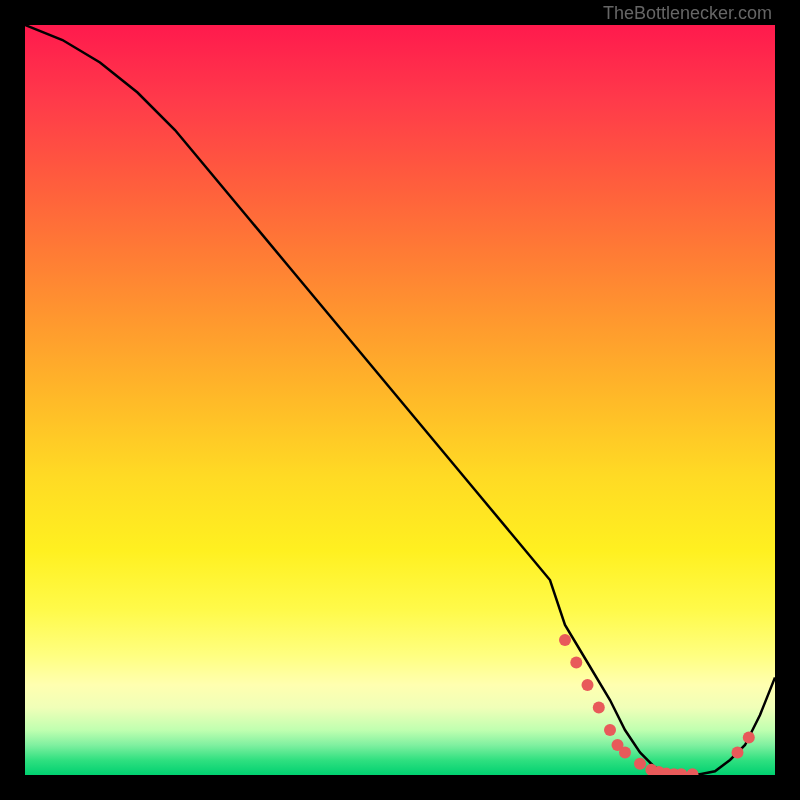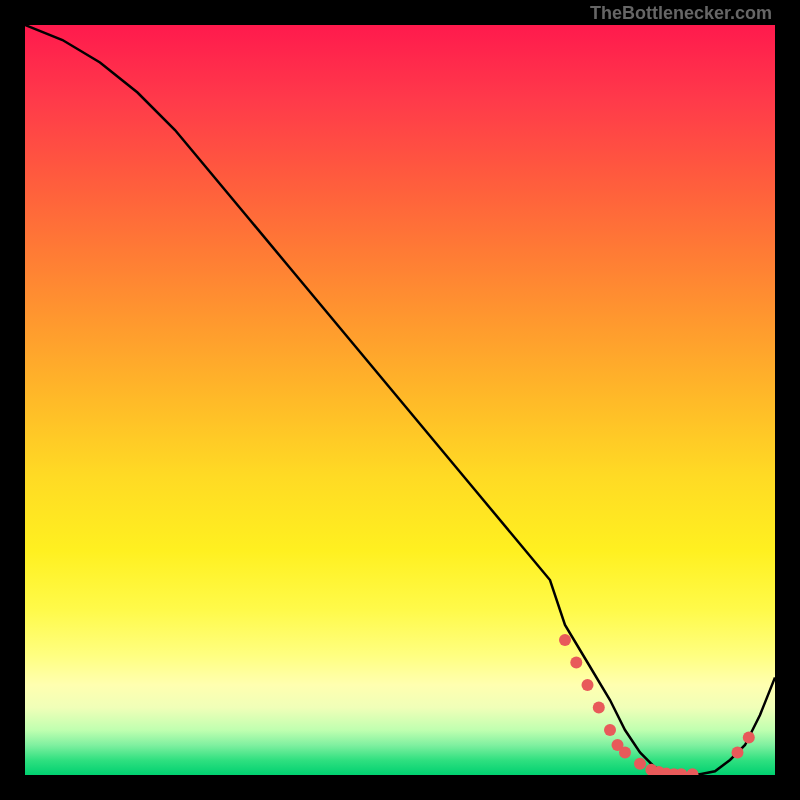--- a/index.html
+++ b/index.html
@@ -51,21 +51,21 @@
         #00d070 100%
       );
     }
     
     .watermark {
       position: absolute;
       top: 3px;
       right: 28px;
       color: #666;
       font-size: 18px;
-      font-weight: bold;
+      font-weight: normal;
       z-index: 15;
     }
     
     svg.curve {
       position: absolute;
       top: 0;
       left: 0;
       width: 100%;
       height: 100%;
     }

